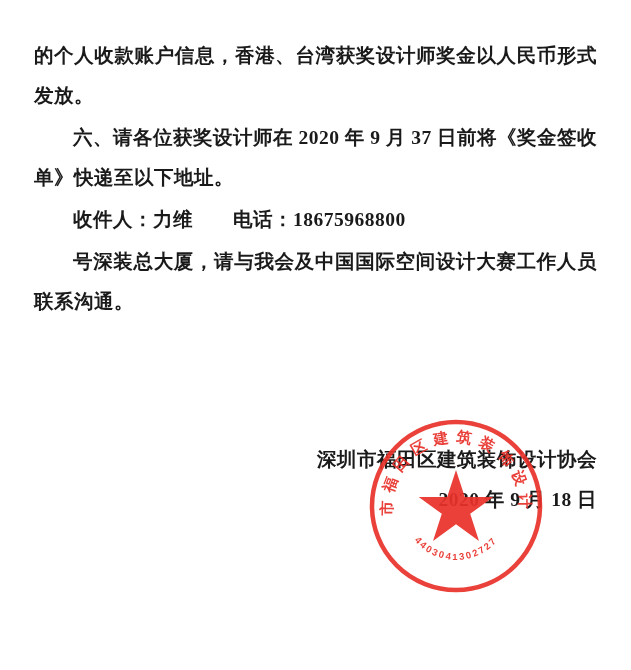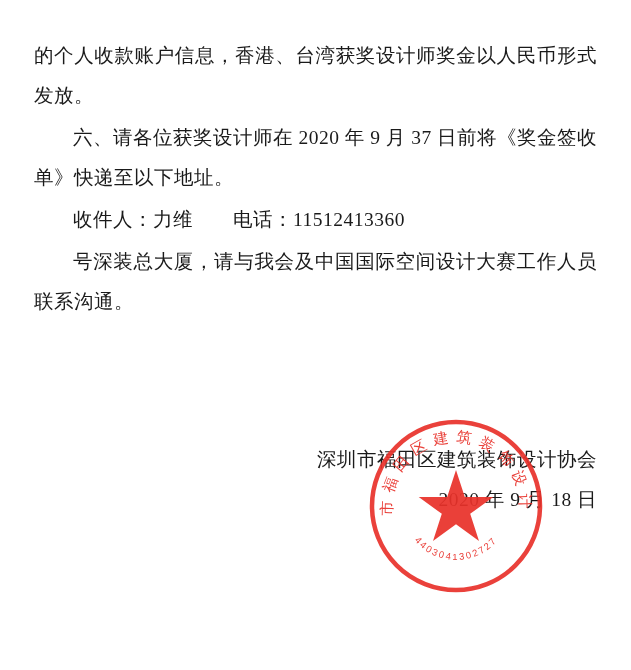--- a/index.html
+++ b/index.html
@@ -14,20 +14,21 @@
     color: #1a1a1a;
     overflow: hidden;
     position: relative;
   }
   .page {
     position: relative;
     width: 631px;
     height: 670px;
     box-sizing: border-box;
     padding: 36px 34px 0 34px;
+    font-weight: bold;
   }
   .para {
     font-size: 19.5px;
     line-height: 40px;
     letter-spacing: 0.5px;
     text-align: justify;
     text-justify: inter-ideograph;
     margin: 0;
   }
   .indent {
@@ -76,21 +77,21 @@
 </head>
 <body>
 
 <div class="page">
 
   <p class="para">的个人收款账户信息，香港、台湾获奖设计师奖金以人民币形式发放。</p>
 
   <p class="para indent">六、请各位获奖设计师在 2020 年 9 月 37 日前将《奖金签收单》快递至以下地址。</p>
 
 
-  <p class="para indent">收件人：力维　　电话：11512413360</p>
+  <p class="para indent">收件人：力维　　电话：18675968800</p>
 
   <p class="para indent">号深装总大厦，请与我会及中国国际空间设计大赛工作人员联系沟通。</p>
 
   <div class="signature-block">
     <div class="sig-line">深圳市福田区建筑装饰设计协会</div>
     <div class="sig-line">2020 年 9 月 18 日</div>
   </div>
 
   <div class="seal">
     <svg class="seal-svg" viewBox="0 0 176 176" xmlns="http://www.w3.org/2000/svg">

